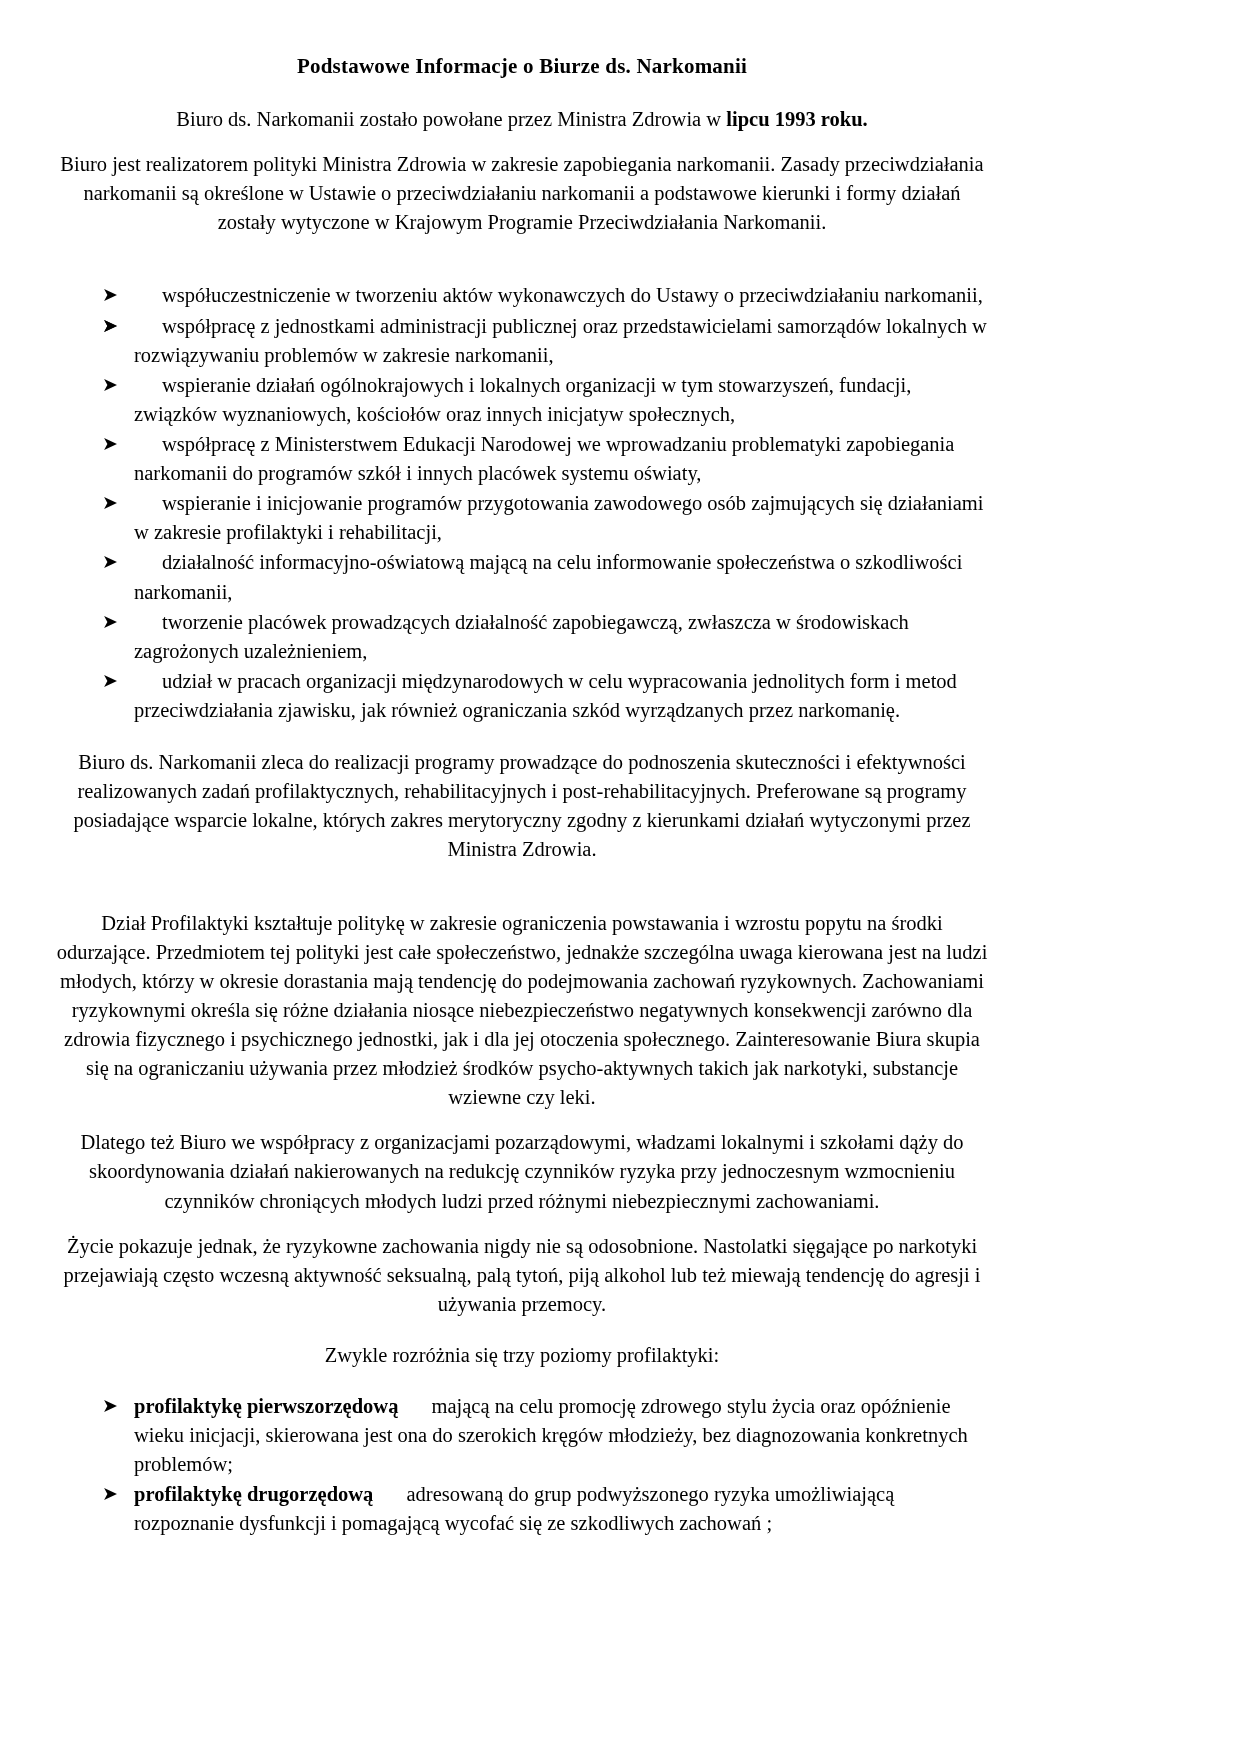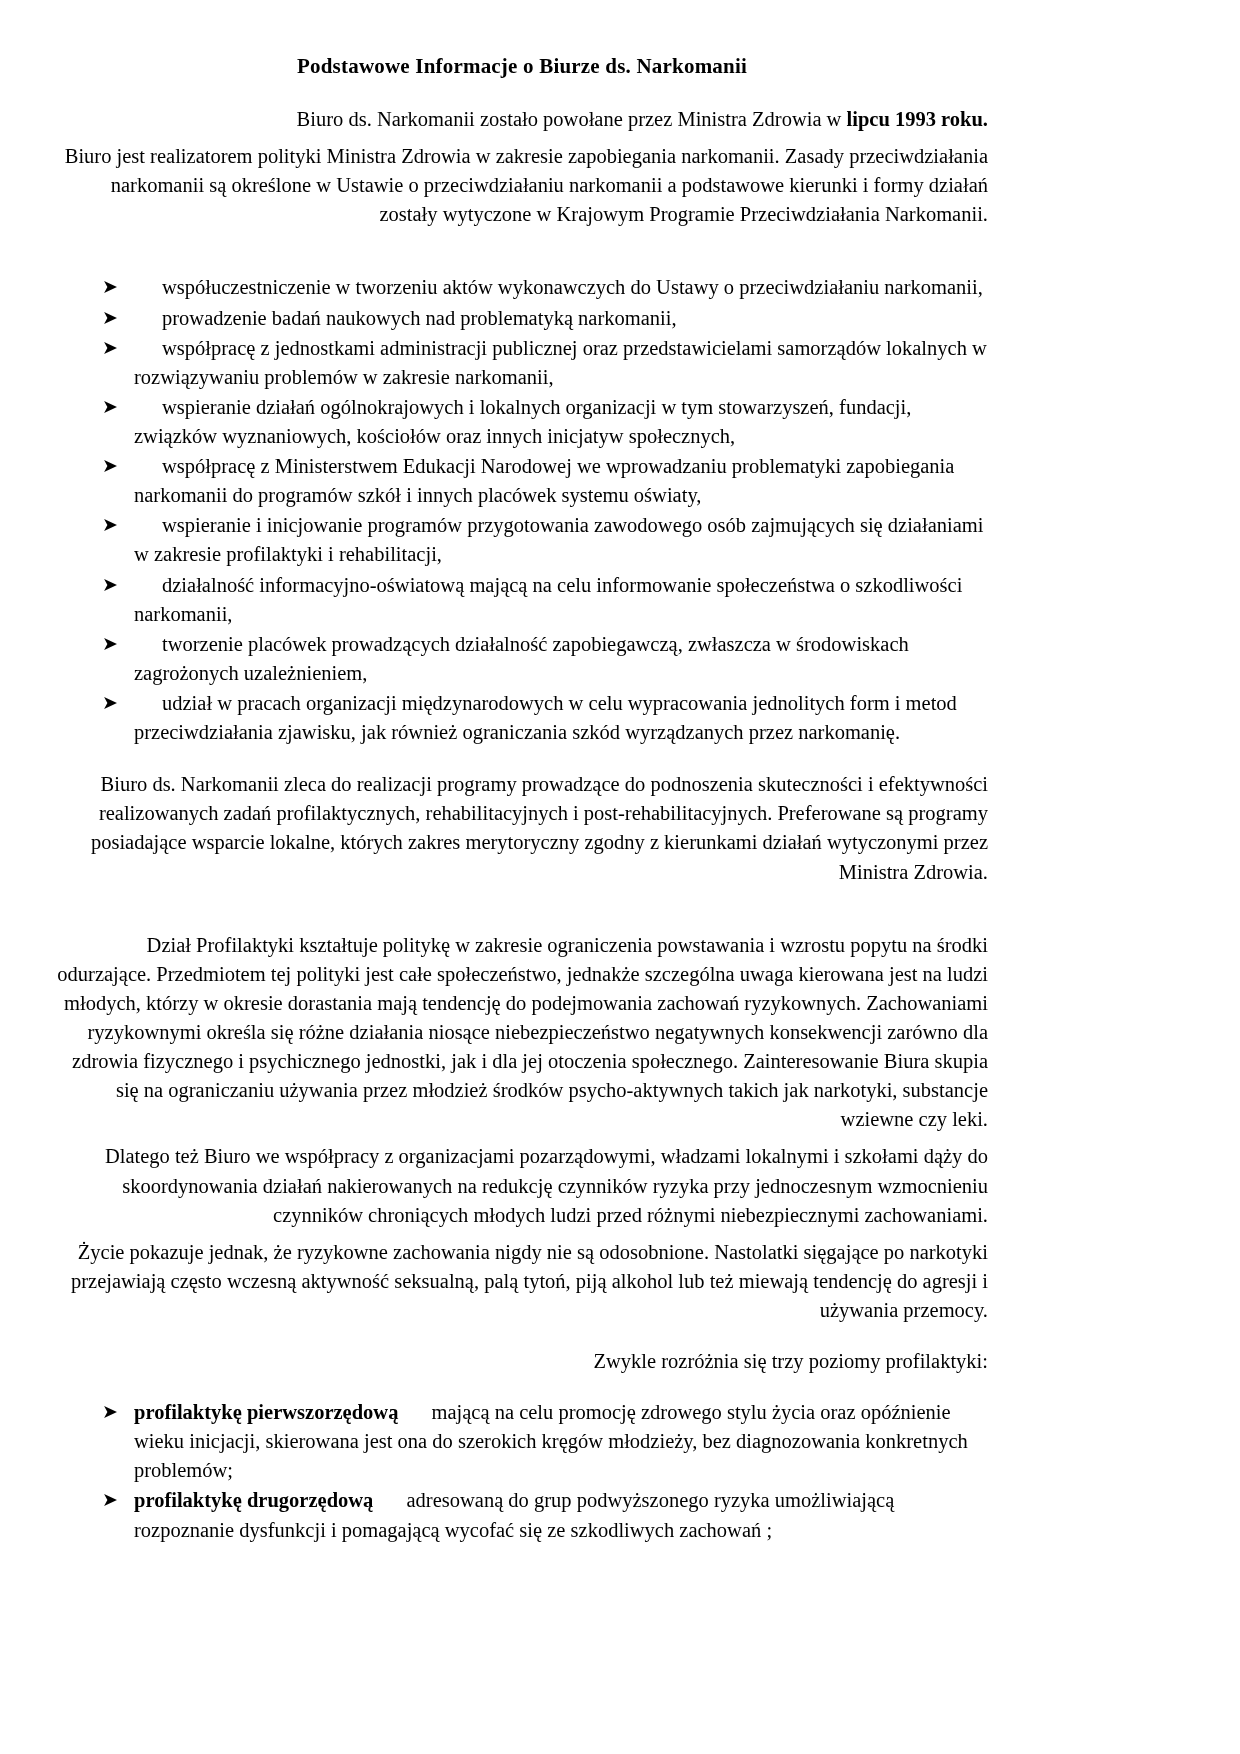--- a/index.html
+++ b/index.html
@@ -23,24 +23,24 @@
     font-size: 21px;
     font-weight: bold;
     text-align: center;
     margin: 8px 0 26px 0;
     letter-spacing: 0.2px;
   }
   p.para {
     font-size: 20.5px;
     line-height: 1.42;
     margin: 0 0 0 0;
-    text-align: right;
+    text-align: center;
   }
   .para + .para {
-    margin-top: 8px;
+    margin-top: 16px;
   }
   .gap {
     height: 22px;
   }
   b, strong {
     font-weight: bold;
   }
   ul.bullets {
     list-style: none;
     margin: 0;
@@ -88,21 +88,21 @@
     <p class="para">Biuro jest realizatorem polityki Ministra Zdrowia w zakresie zapobiegania narkomanii. Zasady przeciwdziałania narkomanii są określone w Ustawie o przeciwdziałaniu narkomanii a podstawowe kierunki i formy działań zostały wytyczone w Krajowym Programie Przeciwdziałania Narkomanii.</p>
   </div>
 
   <div class="gap"></div>
 
 
   <div class="gap"></div>
 
   <ul class="bullets">
     <li><span class="arrow">➤</span><span class="txt">współuczestniczenie w tworzeniu aktów wykonawczych do Ustawy o przeciwdziałaniu narkomanii,</span></li>
-    <li><span class="arrow">➤</span><span class="txt">prowadzenie badań naukowych nad problematyką narkomanii,</span></li>
+    <li><span class="arrow">➤</span></li>
     <li><span class="arrow">➤</span><span class="txt">współpracę z jednostkami administracji publicznej oraz przedstawicielami samorządów lokalnych w rozwiązywaniu problemów w zakresie narkomanii,</span></li>
     <li><span class="arrow">➤</span><span class="txt">wspieranie działań ogólnokrajowych i lokalnych organizacji w tym stowarzyszeń, fundacji, związków wyznaniowych, kościołów oraz innych inicjatyw społecznych,</span></li>
     <li><span class="arrow">➤</span><span class="txt">współpracę z Ministerstwem Edukacji Narodowej we wprowadzaniu problematyki zapobiegania narkomanii do programów szkół i innych placówek systemu oświaty,</span></li>
     <li><span class="arrow">➤</span><span class="txt">wspieranie i inicjowanie programów przygotowania zawodowego osób zajmujących się działaniami w zakresie profilaktyki i rehabilitacji,</span></li>
     <li><span class="arrow">➤</span><span class="txt">działalność informacyjno-oświatową mającą na celu informowanie społeczeństwa o szkodliwości narkomanii,</span></li>
     <li><span class="arrow">➤</span><span class="txt">tworzenie placówek prowadzących działalność zapobiegawczą, zwłaszcza w środowiskach zagrożonych uzależnieniem,</span></li>
     <li><span class="arrow">➤</span><span class="txt">udział w pracach organizacji międzynarodowych w celu wypracowania jednolitych form i metod przeciwdziałania zjawisku, jak również ograniczania szkód wyrządzanych przez narkomanię.</span></li>
   </ul>
 
   <div class="gap"></div>

